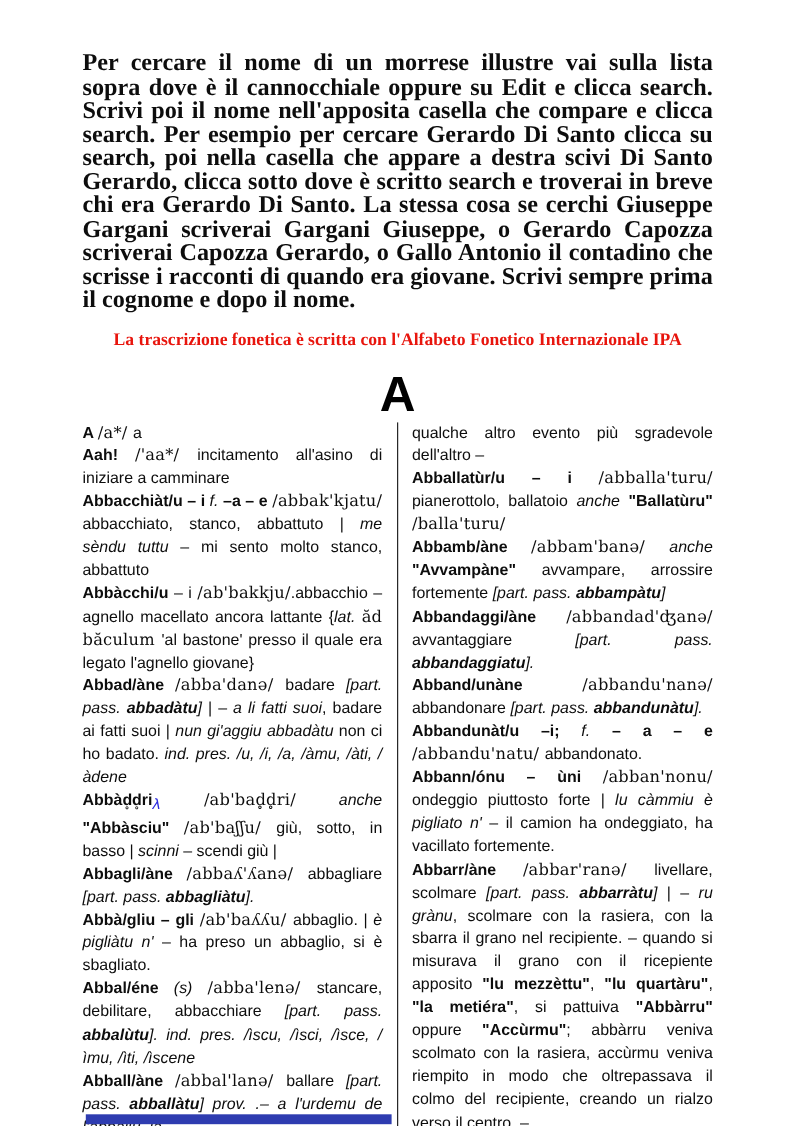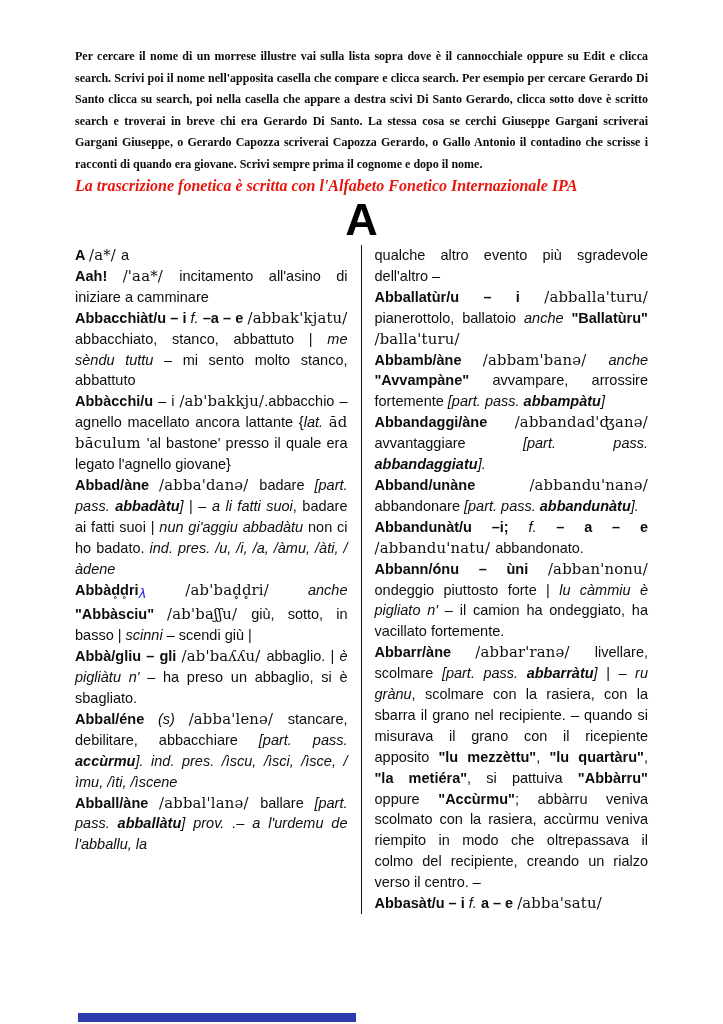--- a/index.html
+++ b/index.html
@@ -11,32 +11,32 @@
     box-sizing:border-box;
     padding:46px 75px 0 75px;
     overflow:hidden;
     font-family:"Liberation Sans",sans-serif;
     color:#0d0d0d;
   }
   .intro p{
     margin:0;
     font-family:"Liberation Serif",serif;
     font-weight:bold;
-    font-size:12px;
+    font-size:22px;
     line-height:21.5px;
     text-align:justify;
   }
   .red-note{
-    margin:0;
+    margin:16px;
     font-family:"Liberation Serif",serif;
     font-weight:bold;
     font-size:16px;
     line-height:21px;
+    text-align:center;
     color:var(--note-red,#e8150d);
-    font-style:italic;
   }
   .letter-header{
     margin:1px 0 2px 0;
     text-align:center;
     font-family:"Liberation Sans",sans-serif;
     font-weight:bold;
     font-size:45px;
     line-height:46px;
     color:#000;
   }
@@ -87,22 +87,23 @@
   <div class="letter-header">A</div>
 
   <div class="columns">
     <div class="col col-left">
         <p class="entry"><span class="seg-b">A </span><span class="seg-ipa">/a*/ </span><span class="seg-n">a</span></p>
         <p class="entry"><span class="seg-b">Aah! </span><span class="seg-ipa">/'aa*/ </span><span class="seg-n">incitamento all'asino di iniziare a camminare</span></p>
         <p class="entry"><span class="seg-b">Abbacchiàt/u – i </span><span class="seg-i">f. </span><span class="seg-b">–a – e </span><span class="seg-ipa">/abbak'kjatu/ </span><span class="seg-n">abbacchiato, stanco, abbattuto | </span><span class="seg-i">me sèndu tuttu </span><span class="seg-n">– mi sento molto stanco, abbattuto</span></p>
         <p class="entry"><span class="seg-b">Abbàcchi/u </span><span class="seg-n">– i </span><span class="seg-ipa">/ab'bakkju/</span><span class="seg-n">.abbacchio – agnello macellato ancora lattante {</span><span class="seg-i">lat. </span><span class="seg-ipa">ăd băculum </span><span class="seg-n">'al bastone' presso il quale era legato l'agnello giovane}</span></p>
         <p class="entry"><span class="seg-b">Abbad/àne </span><span class="seg-ipa">/abba'danə/ </span><span class="seg-n">badare </span><span class="seg-i">[part. pass. </span><span class="seg-bi">abbadàtu</span><span class="seg-i">]</span><span class="seg-n"> | – </span><span class="seg-i">a li fatti suoi</span><span class="seg-n">, badare ai fatti suoi | </span><span class="seg-i">nun gi'aggiu abbadàtu </span><span class="seg-n">non ci ho badato. </span><span class="seg-i">ind. pres. /u, /i, /a, /àmu, /àti, /àdene</span></p>
         <p class="entry"><span class="seg-b">Abbàd̥d̥ri</span><span class="seg-mark">λ</span><span class="seg-ipa"> /ab'bad̥d̥ri/ </span><span class="seg-i">anche </span><span class="seg-b">"Abbàsciu" </span><span class="seg-ipa">/ab'baʃʃu/ </span><span class="seg-n">giù, sotto, in basso | </span><span class="seg-i">scinni </span><span class="seg-n">– scendi giù |</span></p>
+        <p class="entry"><span class="seg-b">Abbagli/àne </span><span class="seg-ipa">/abbaʎ'ʎanə/ </span><span class="seg-n">abbagliare </span><span class="seg-i">[part. pass. </span><span class="seg-bi">abbagliàtu</span><span class="seg-i">].</span></p>
         <p class="entry"><span class="seg-b">Abbà/gliu – gli </span><span class="seg-ipa">/ab'baʎʎu/ </span><span class="seg-n">abbaglio. | </span><span class="seg-i">è pigliàtu n' </span><span class="seg-n">– ha preso un abbaglio, si è sbagliato.</span></p>
-        <p class="entry"><span class="seg-b">Abbal/éne </span><span class="seg-i">(s) </span><span class="seg-ipa">/abba'lenə/ </span><span class="seg-n">stancare, debilitare, abbacchiare </span><span class="seg-i">[part. pass. </span><span class="seg-bi">accùrmu</span><span class="seg-i">]. </span><span class="seg-i">ind. pres. /ìscu, /ìsci, /ìsce, /ìmu, /ìti, /ìscene</span></p>
+        <p class="entry"><span class="seg-b">Abbal/éne </span><span class="seg-i">(s) </span><span class="seg-ipa">/abba'lenə/ </span><span class="seg-n">stancare, debilitare, abbacchiare </span><span class="seg-i">[part. pass. </span><span class="seg-bi">abbalùtu</span><span class="seg-i">]. </span><span class="seg-i">ind. pres. /ìscu, /ìsci, /ìsce, /ìmu, /ìti, /ìscene</span></p>
         <p class="entry"><span class="seg-b">Abball/àne </span><span class="seg-ipa">/abbal'lanə/ </span><span class="seg-n">ballare </span><span class="seg-i">[part. pass. </span><span class="seg-bi">abballàtu</span><span class="seg-i">] </span><span class="seg-i">prov. </span><span class="seg-i">.– a l'urdemu de l'abballu, la </span></p>
       </div>
     <div class="col col-right">
         <p class="entry"><span class="seg-n">qualche altro evento più sgradevole dell'altro –</span></p>
         <p class="entry"><span class="seg-b">Abballatùr/u – i </span><span class="seg-ipa">/abballa'turu/ </span><span class="seg-n">pianerottolo, ballatoio </span><span class="seg-i">anche </span><span class="seg-b">"Ballatùru" </span><span class="seg-ipa">/balla'turu/</span></p>
         <p class="entry"><span class="seg-b">Abbamb/àne </span><span class="seg-ipa">/abbam'banə/ </span><span class="seg-i">anche </span><span class="seg-b">"Avvampàne" </span><span class="seg-n">avvampare, arrossire fortemente </span><span class="seg-i">[part. pass. </span><span class="seg-bi">abbampàtu</span><span class="seg-i">]</span></p>
         <p class="entry"><span class="seg-b">Abbandaggi/àne </span><span class="seg-ipa">/abbandad'ʤanə/ </span><span class="seg-n">avvantaggiare </span><span class="seg-i">[part. pass. </span><span class="seg-bi">abbandaggiatu</span><span class="seg-i">].</span></p>
         <p class="entry"><span class="seg-b">Abband/unàne </span><span class="seg-ipa">/abbandu'nanə/ </span><span class="seg-n">abbandonare </span><span class="seg-i">[part. pass. </span><span class="seg-bi">abbandunàtu</span><span class="seg-i">].</span></p>
         <p class="entry"><span class="seg-b">Abbandunàt/u –i; </span><span class="seg-i">f. </span><span class="seg-b">– a – e </span><span class="seg-ipa">/abbandu'natu/ </span><span class="seg-n">abbandonato.</span></p>
         <p class="entry"><span class="seg-b">Abbann/ónu – ùni </span><span class="seg-ipa">/abban'nonu/ </span><span class="seg-n">ondeggio piuttosto forte | </span><span class="seg-i">lu càmmiu è pigliato n' </span><span class="seg-n">– il camion ha ondeggiato, ha vacillato fortemente.</span></p>

